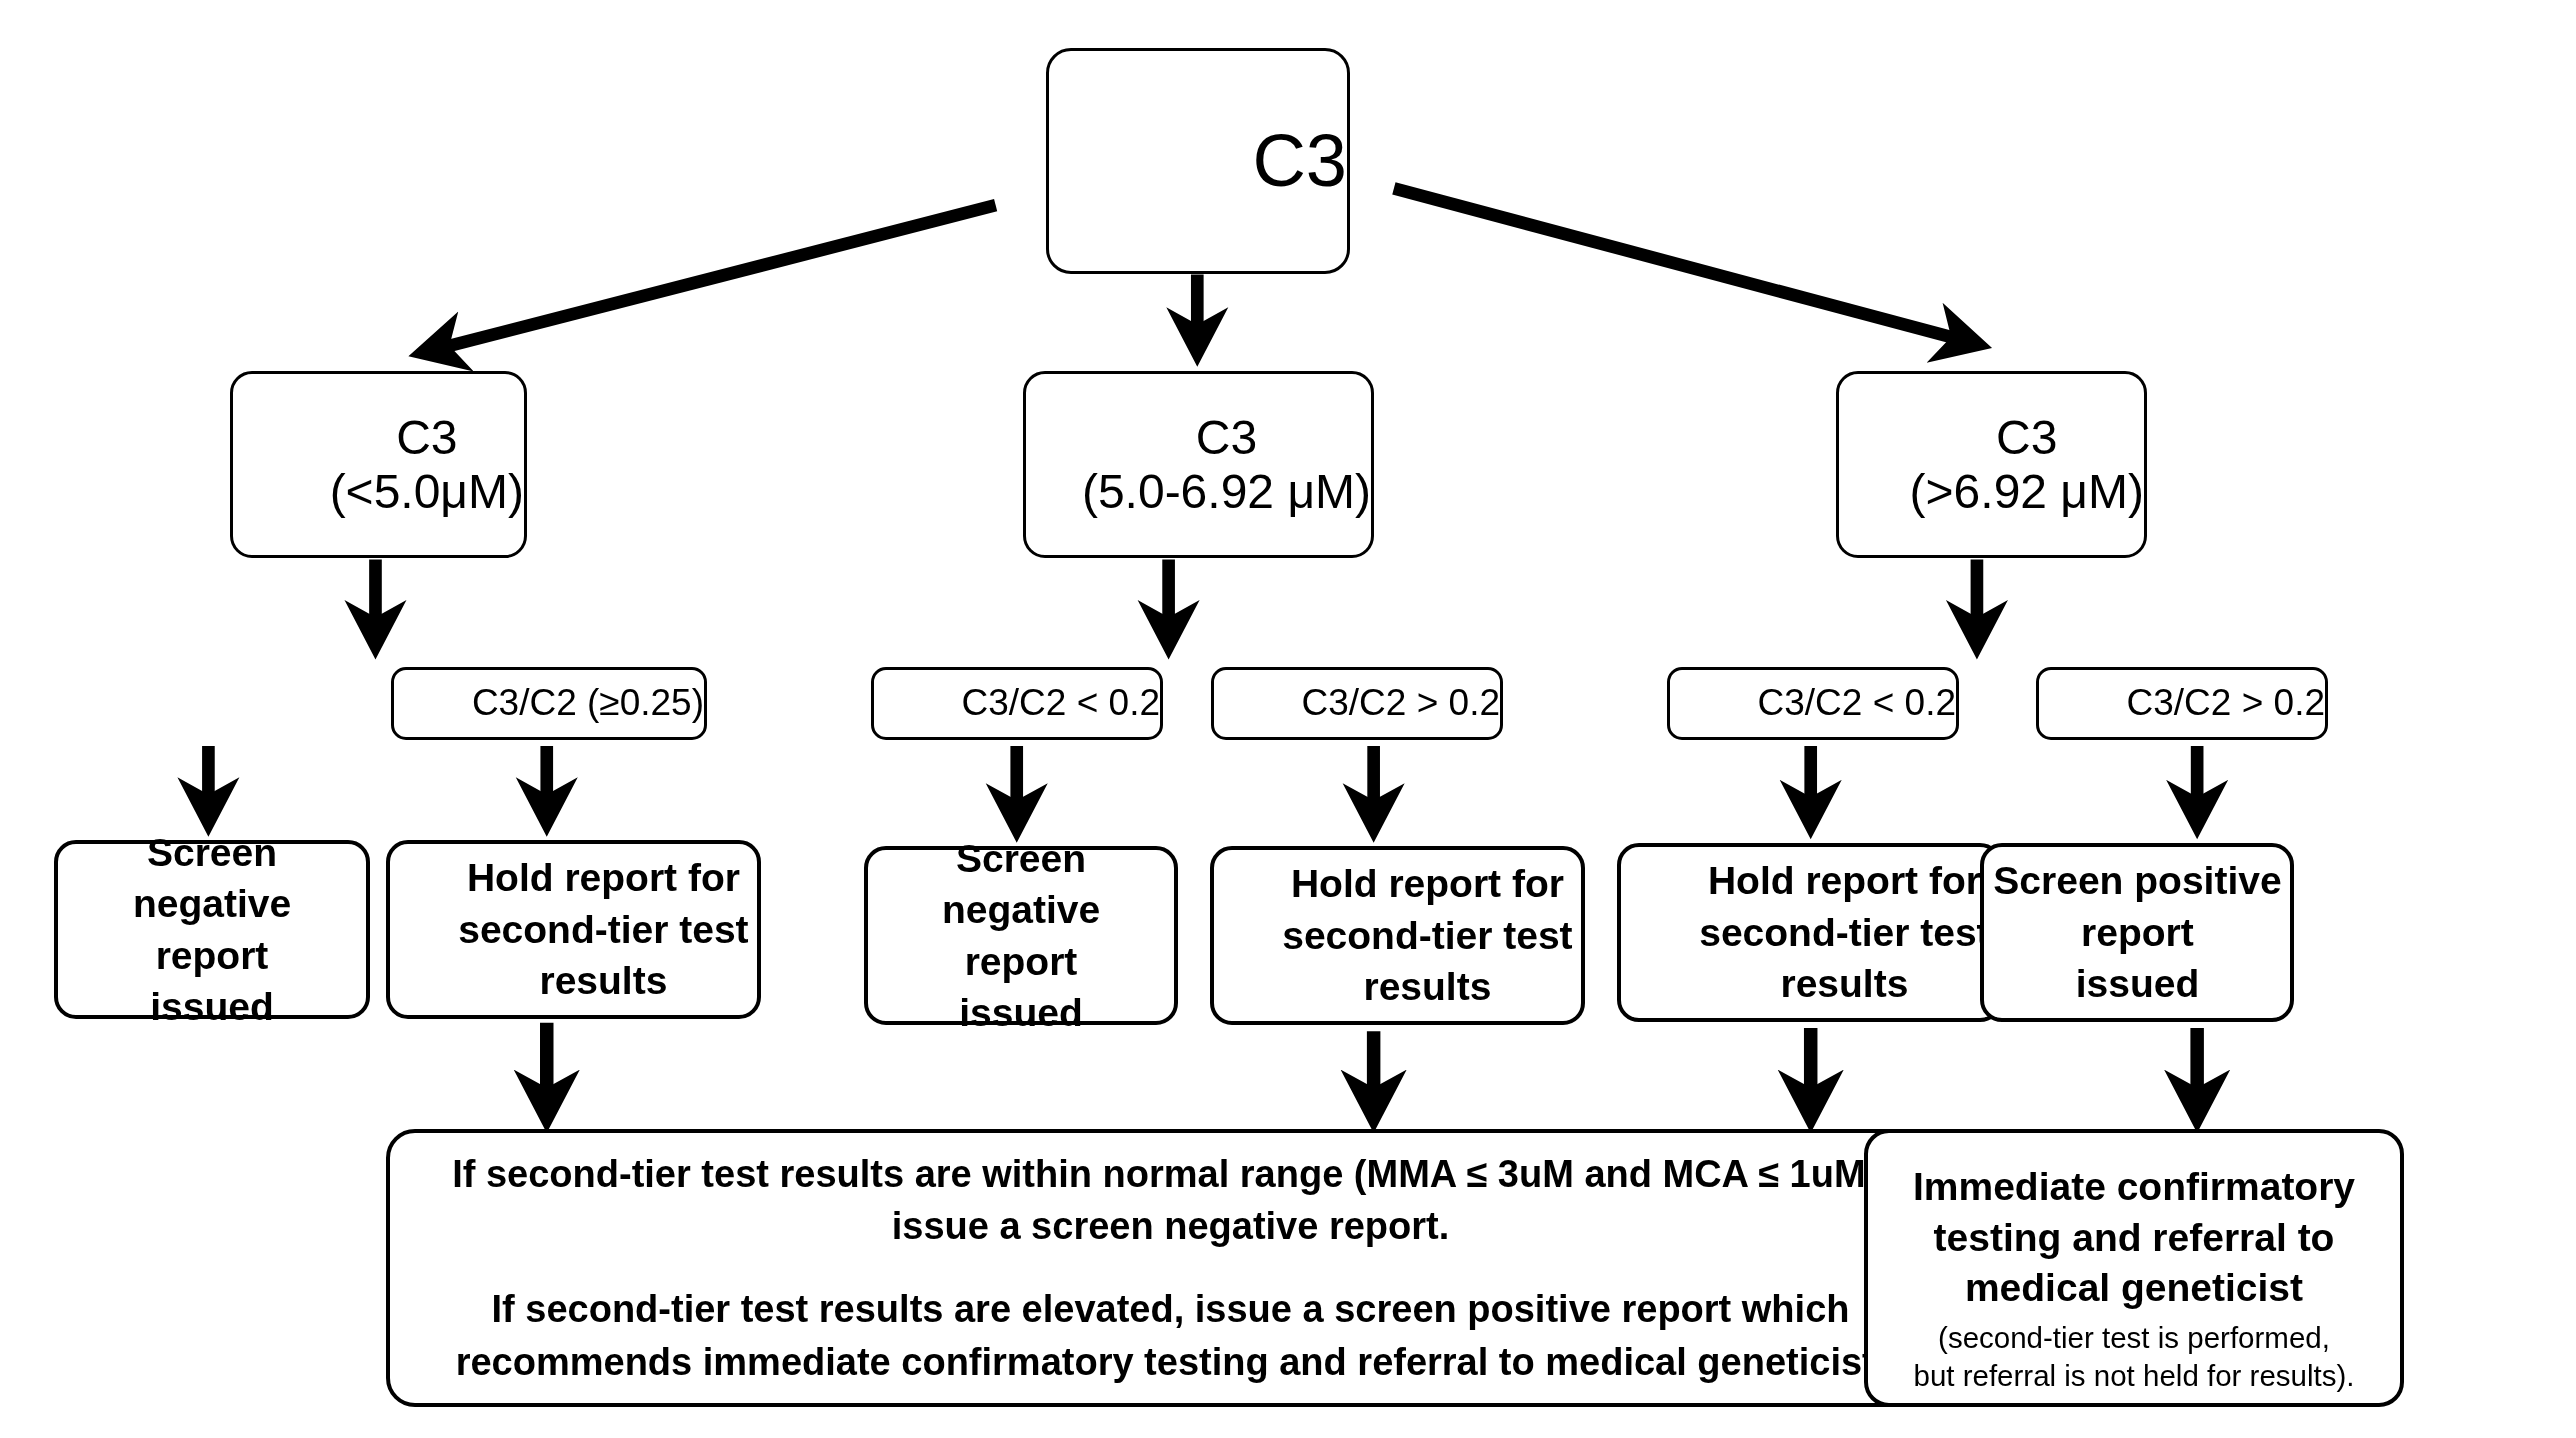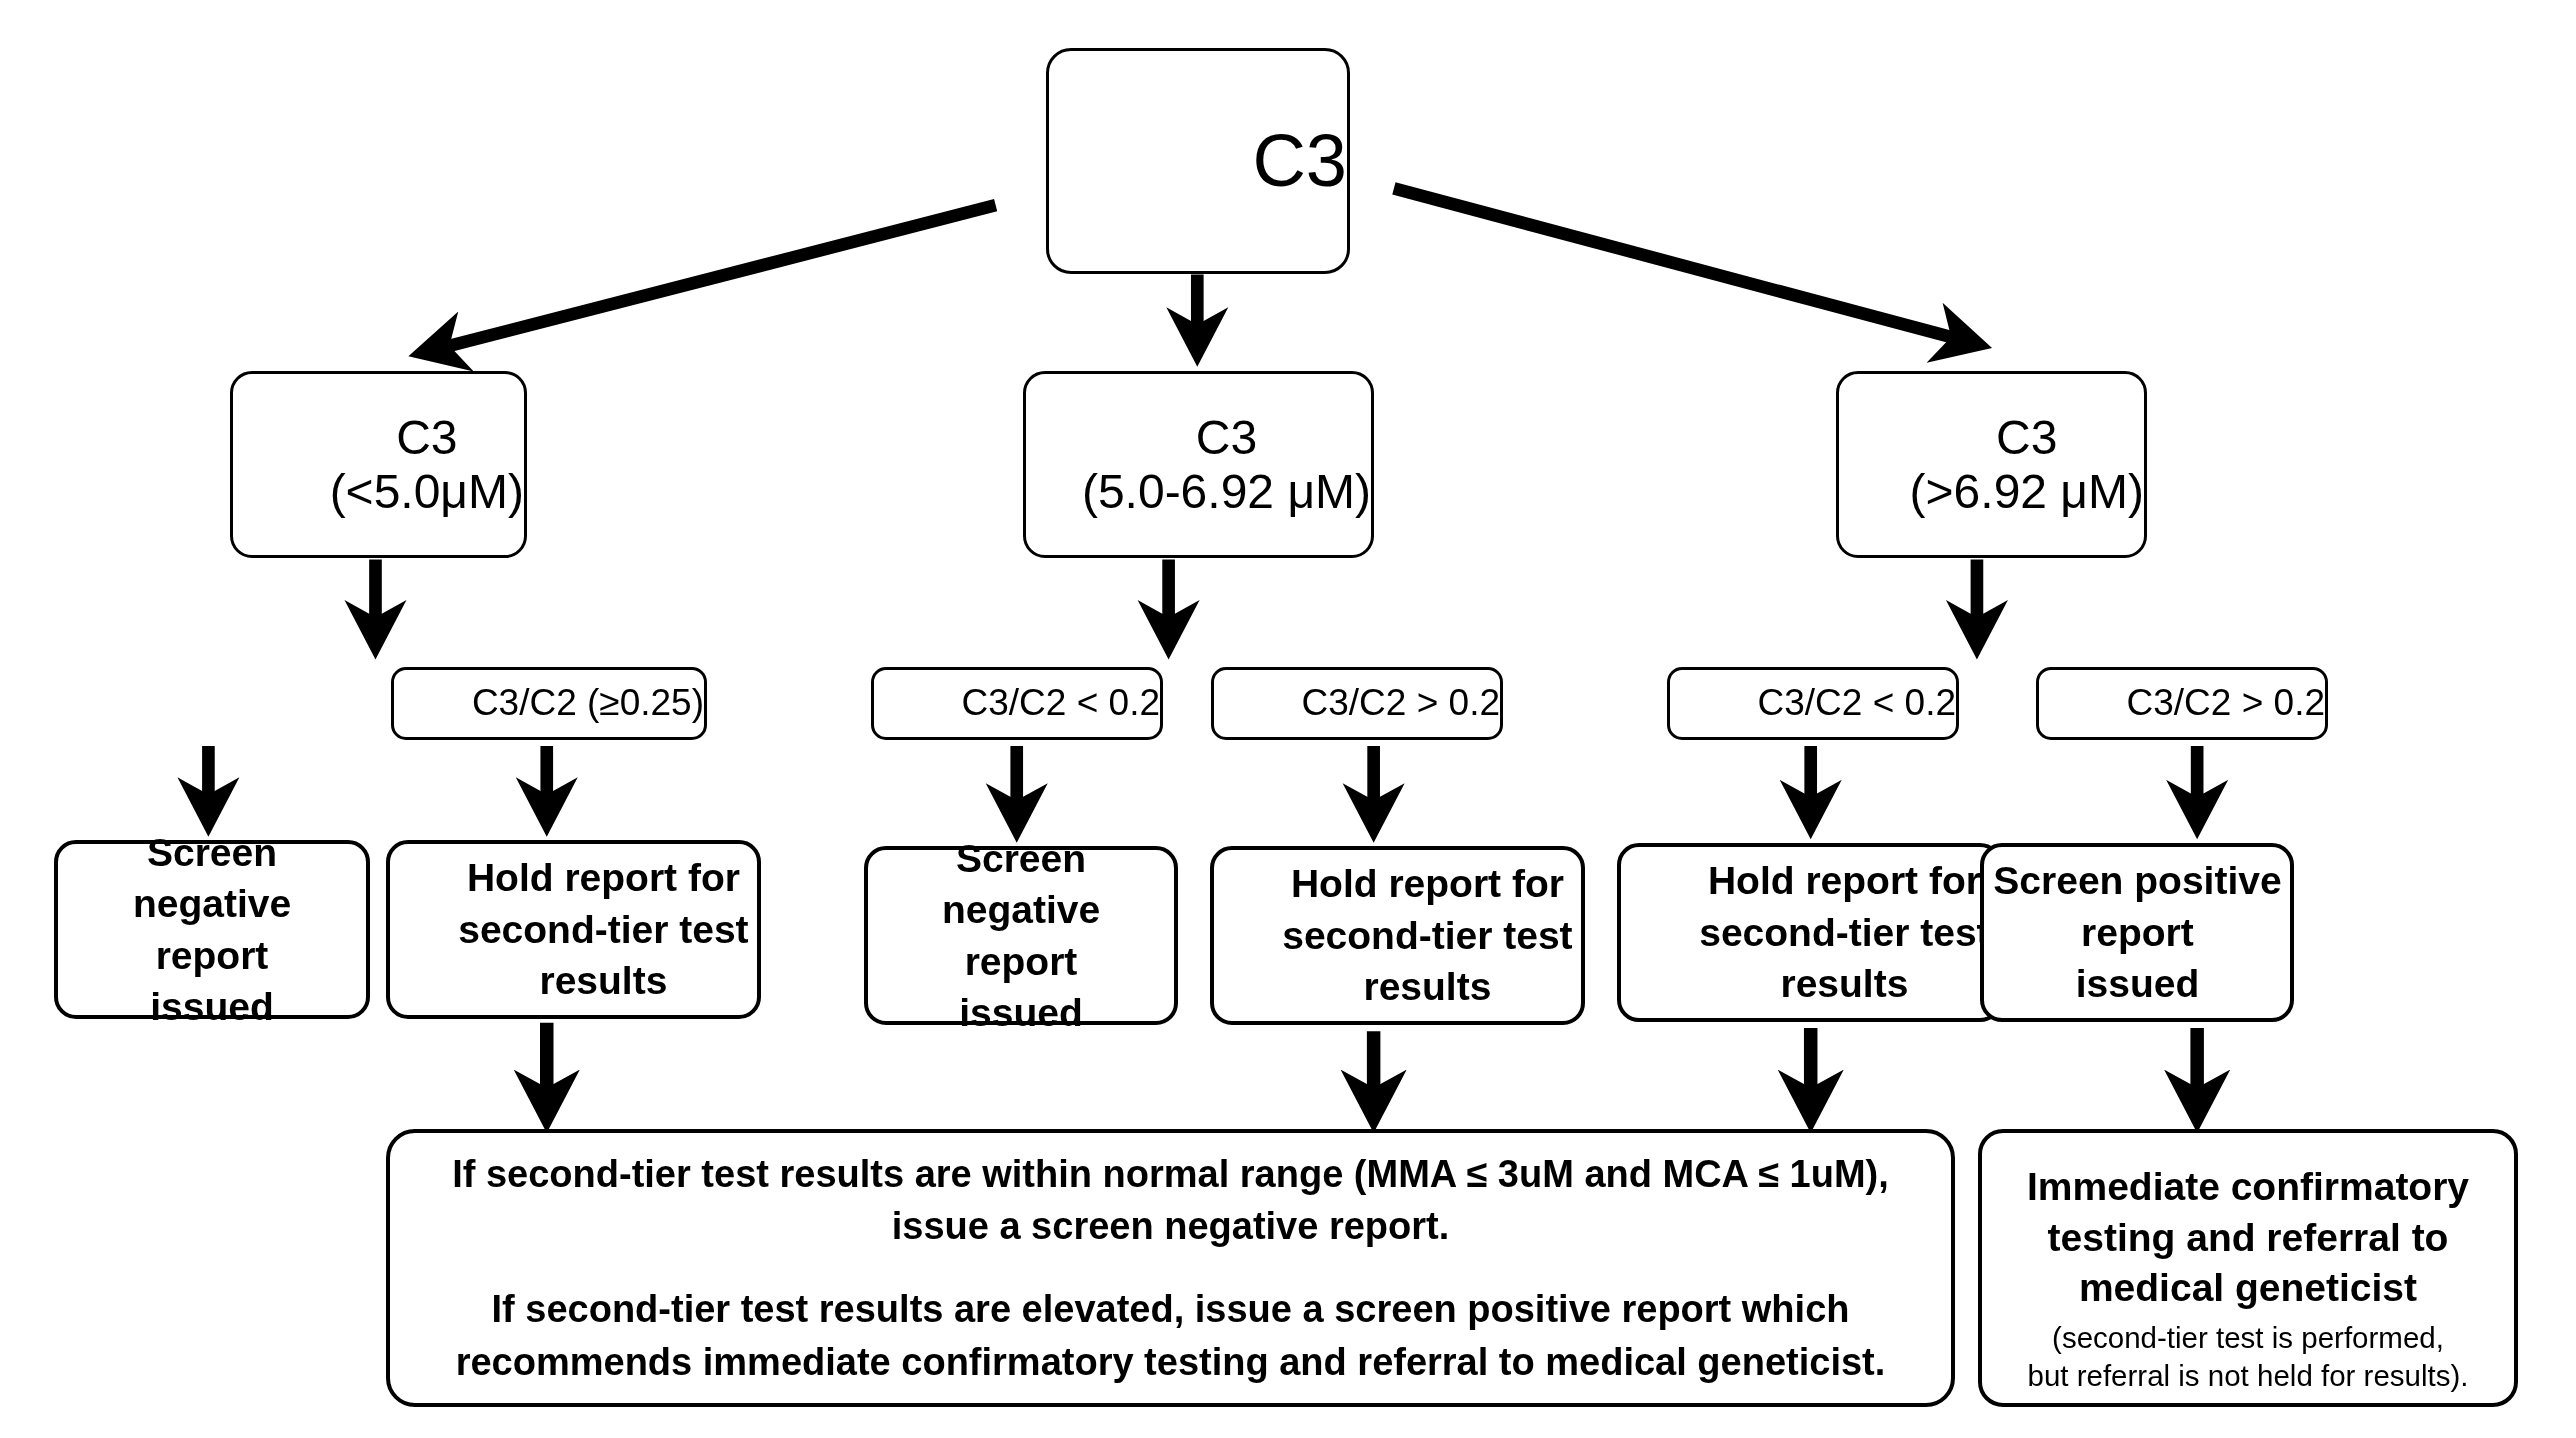--- a/index.html
+++ b/index.html
@@ -217,21 +217,21 @@
 report
 issued</span>
   </div>
 
   <div class="node summary" style="left:386px; top:1129px; width:1569px; height:278px;">
     <div class="para">If second-tier test results are within normal range (MMA ≤ 3uM and MCA ≤ 1uM), issue a screen negative report.</div>
     <div class="para-gap"></div>
     <div class="para">If second-tier test results are elevated, issue a screen positive report which recommends immediate confirmatory testing and referral to medical geneticist.</div>
   </div>
 
-  <div class="node final" style="left:1978px; top:1129px; width:540px; height:278px;">
+  <div class="node final" style="left:1864px; top:1129px; width:540px; height:278px;">
     <div class="main-text">Immediate confirmatory
 testing and referral to
 medical geneticist</div>
     <div class="sub-text">(second-tier test is performed,
 but referral is not held for results).</div>
   </div>
 
 </div>
 
 

